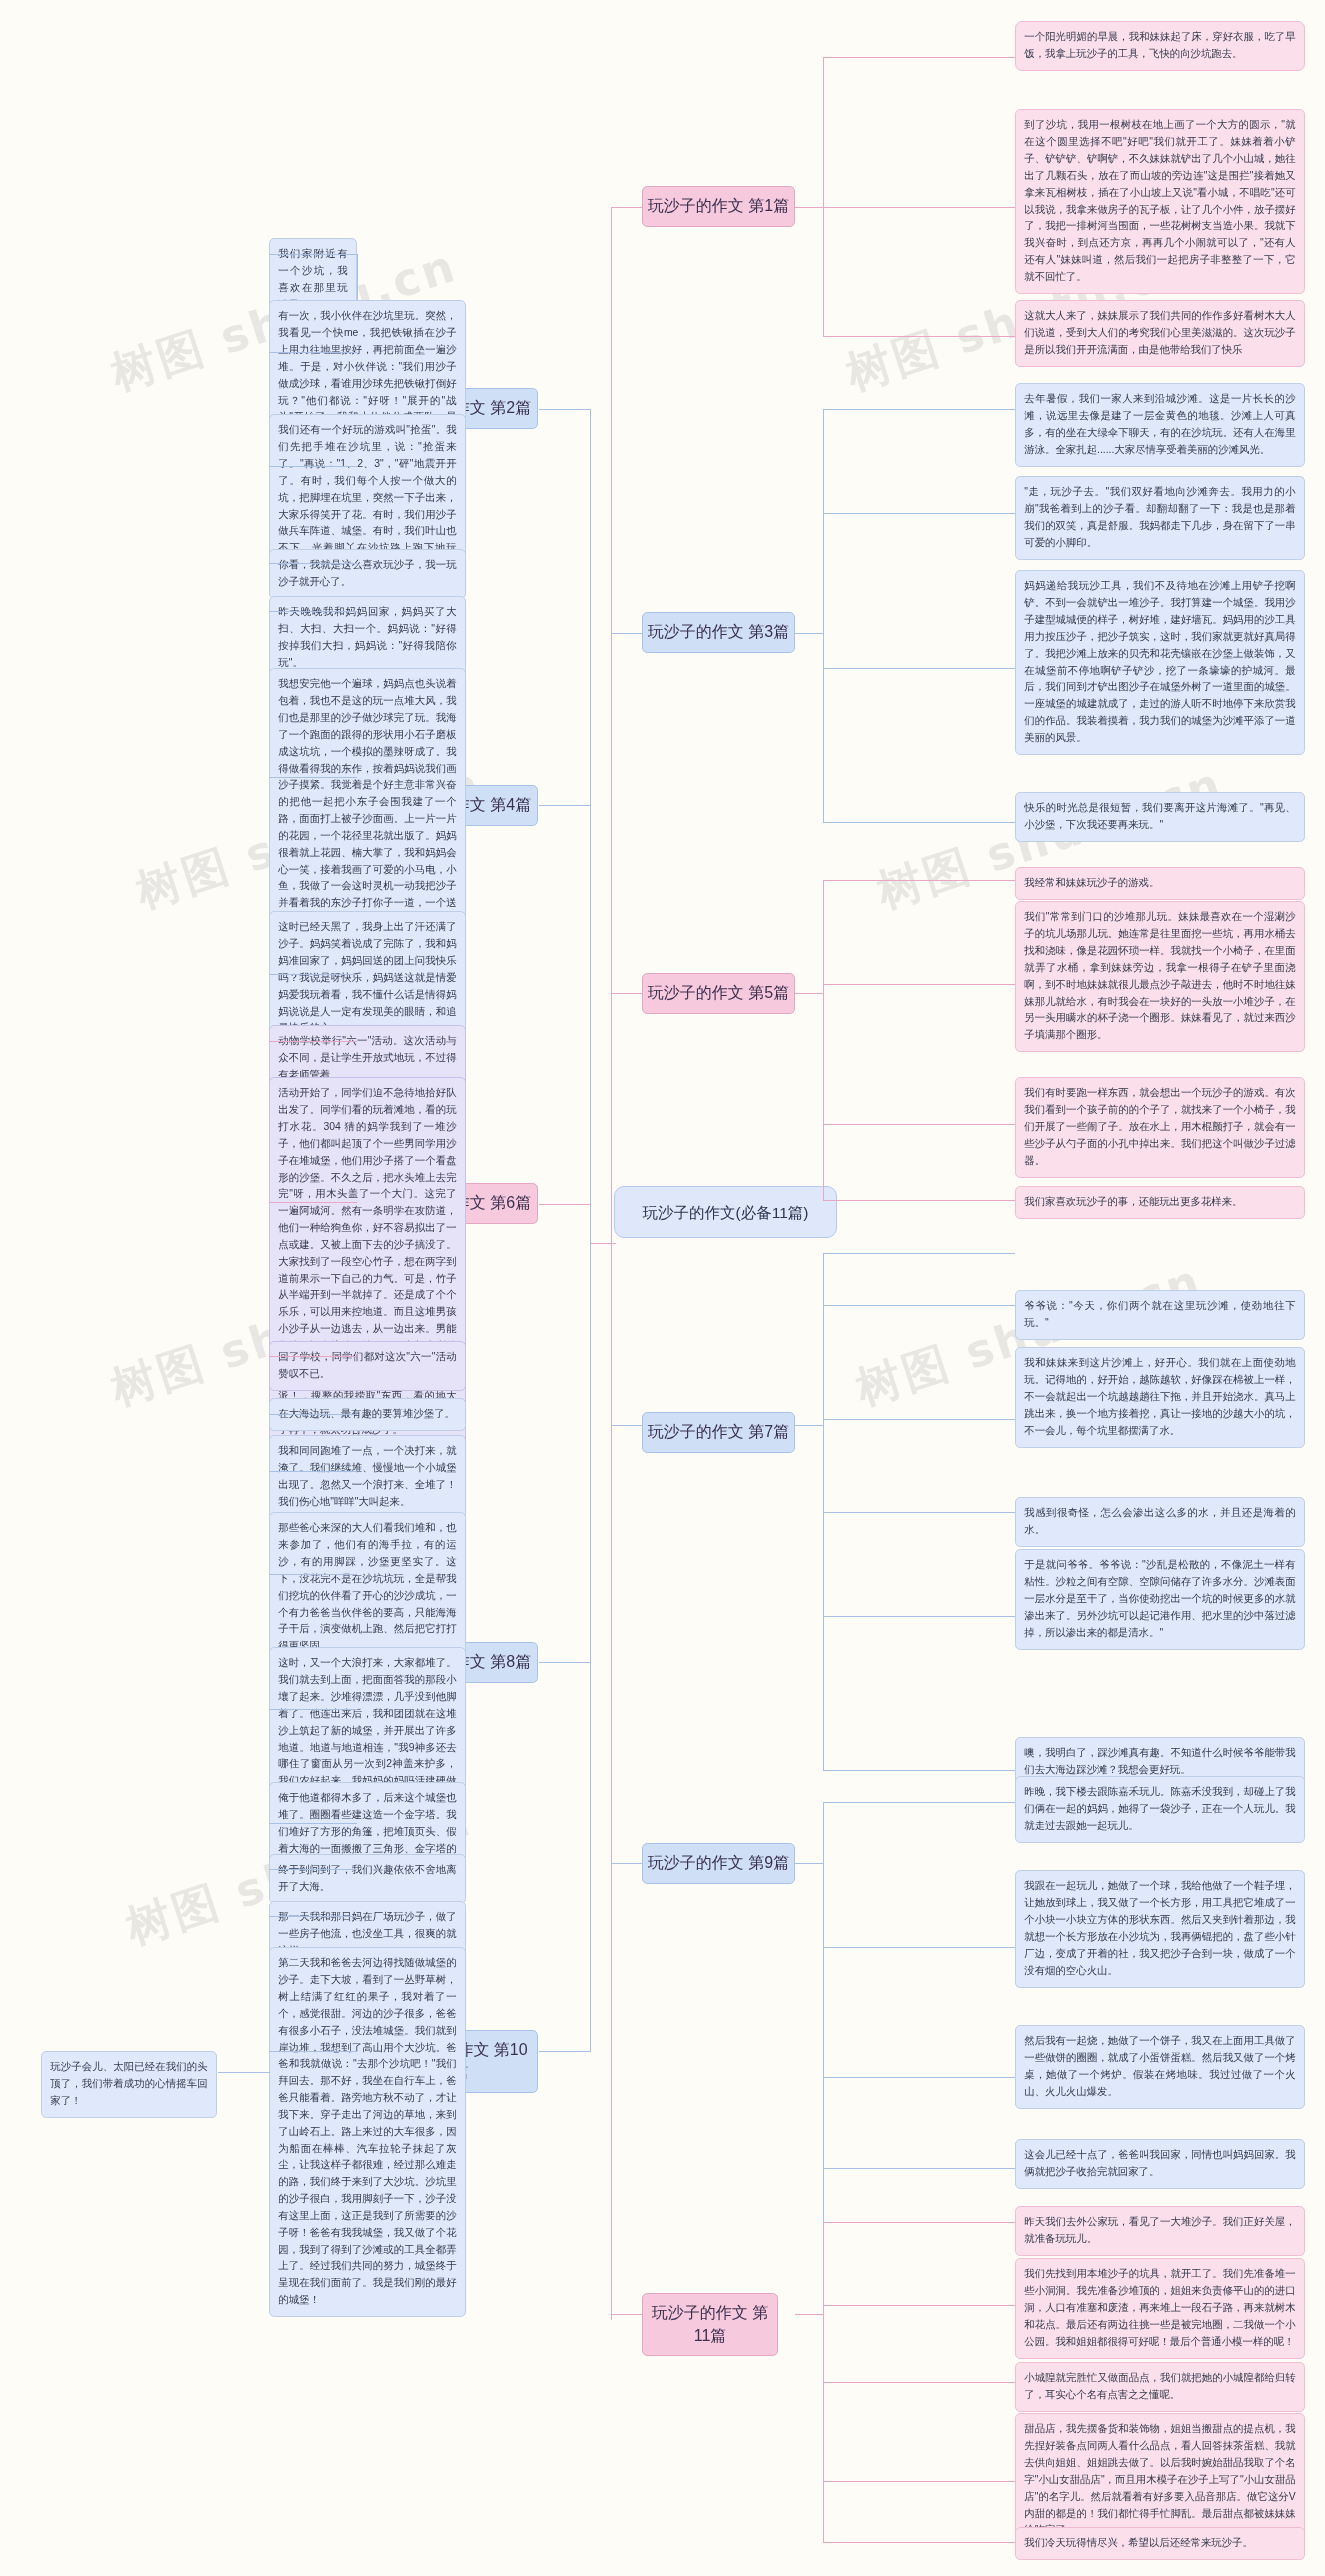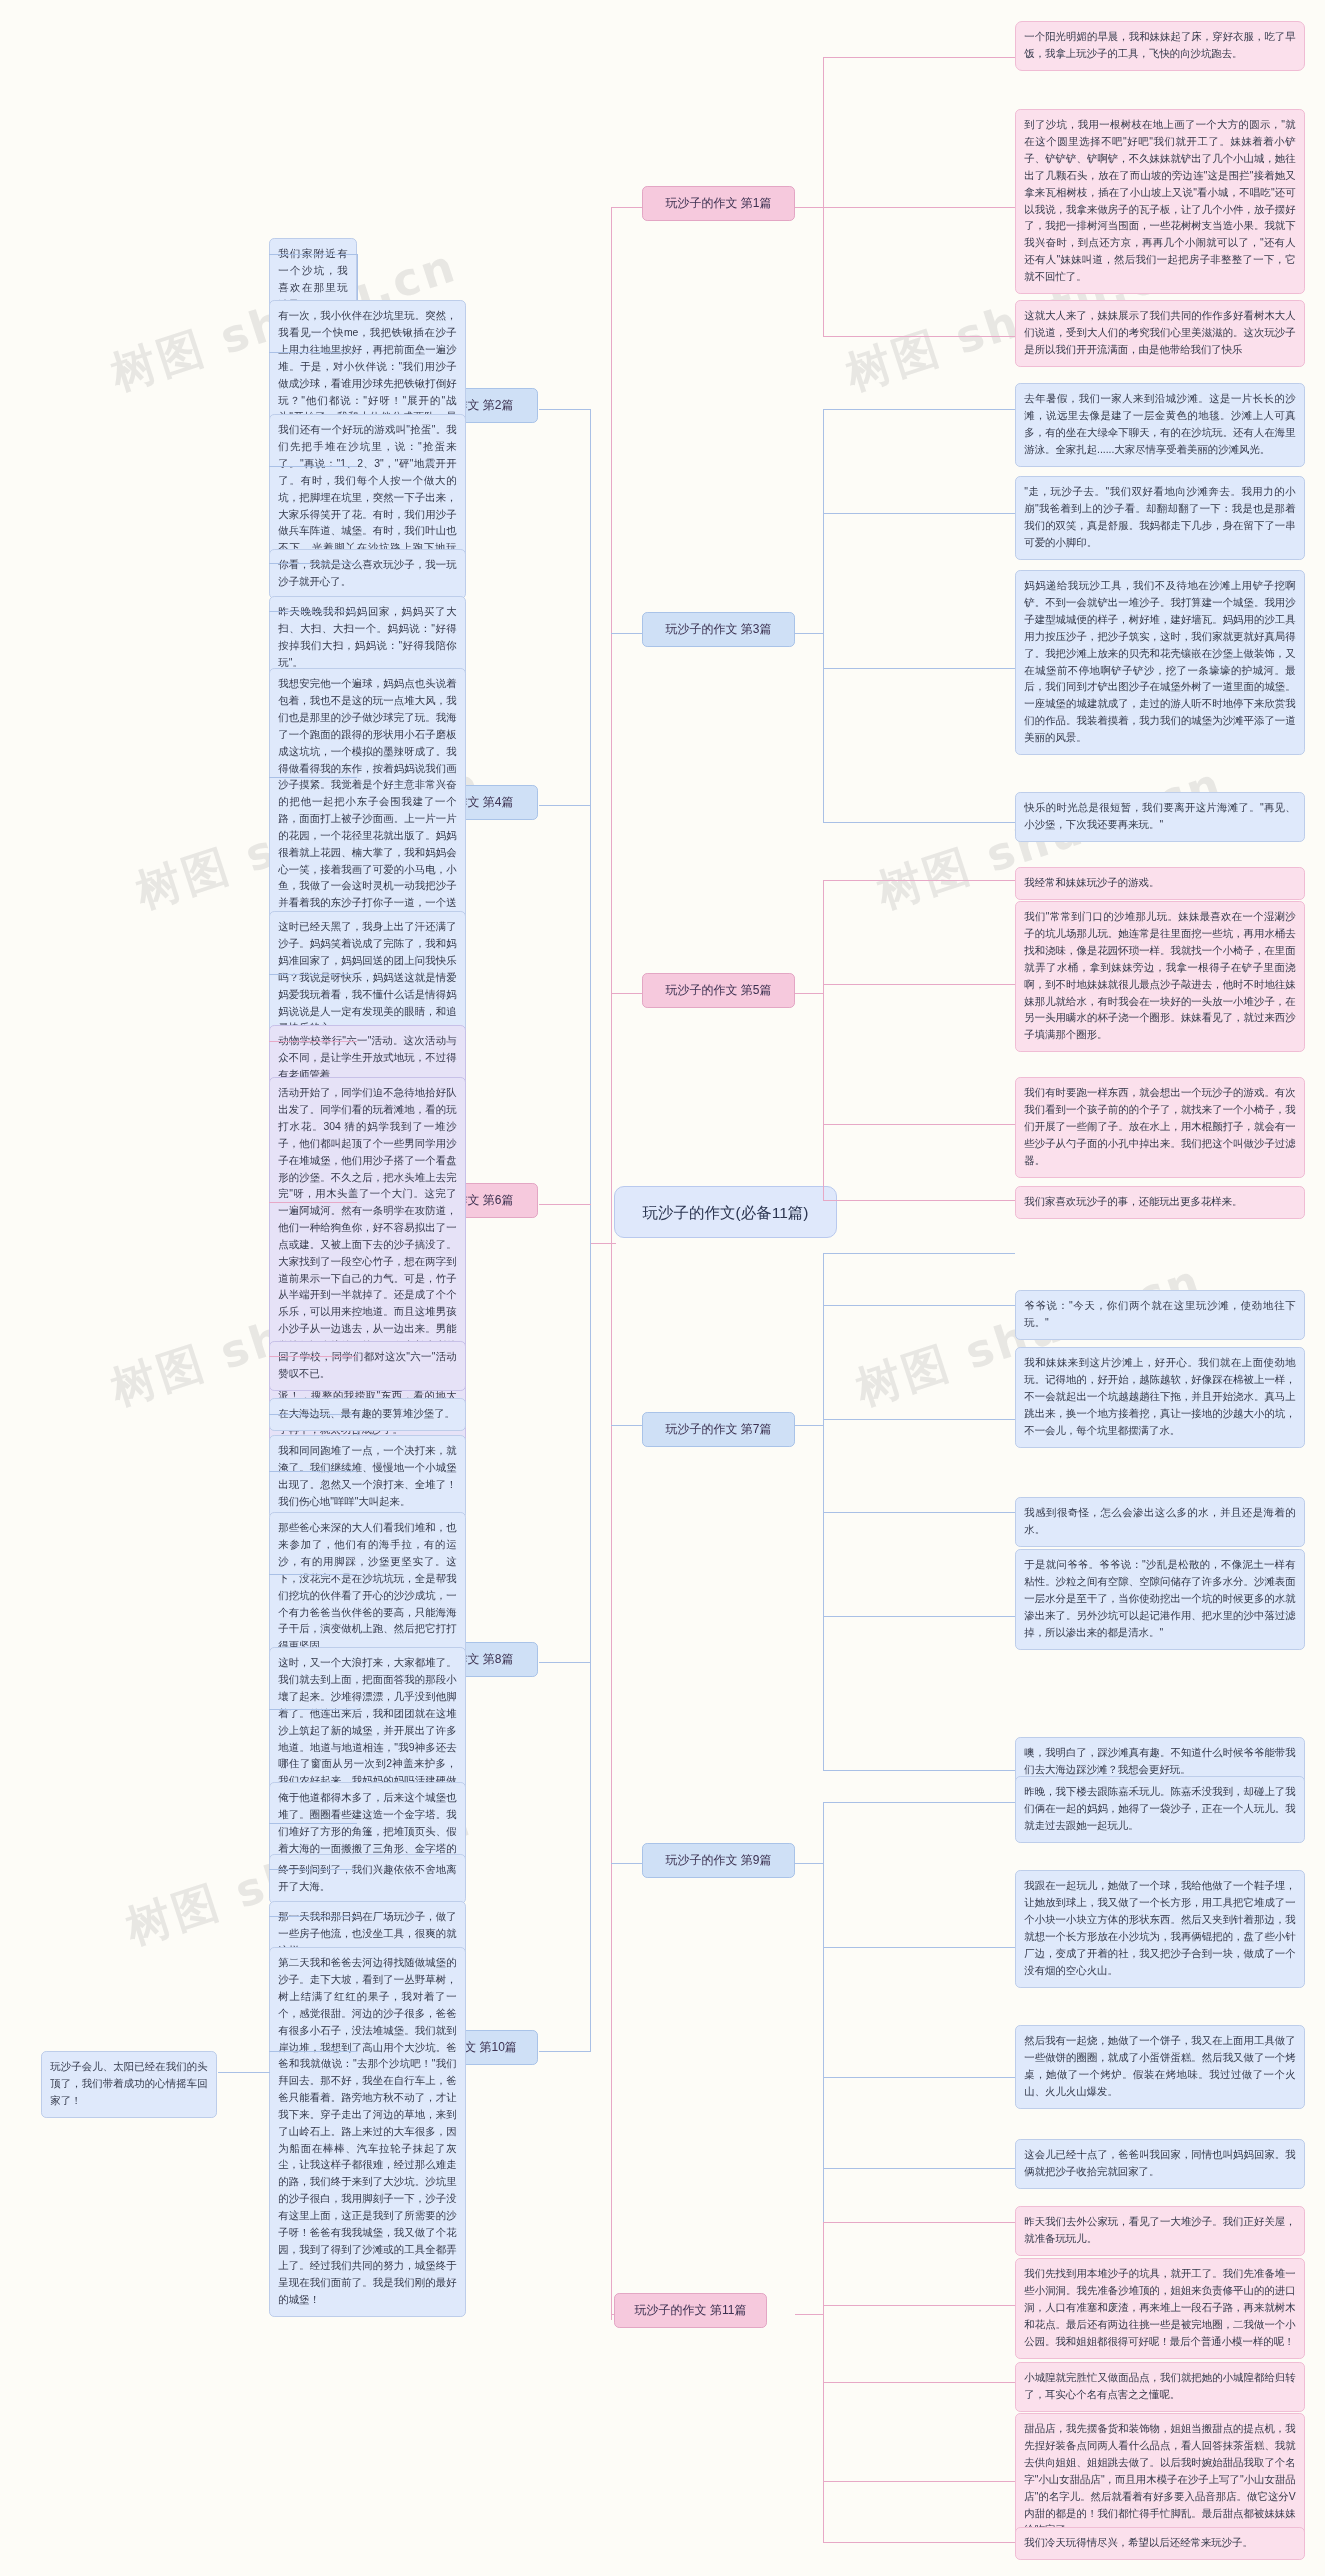--- a/index.html
+++ b/index.html
@@ -10,21 +10,21 @@
   .wm{position:absolute;color:rgba(160,160,160,.22);font-size:45px;font-weight:bold;letter-spacing:3.1px;
       transform:rotate(-18deg);white-space:nowrap;pointer-events:none;font-family:"DejaVu Sans",sans-serif;}
 
   
   .center-title{position:absolute;left:614px;top:1186px;width:223px;padding:13.5px 5.2px;
       background:#dfe8fb;border:0.5px solid #b9c9ee;border-radius:10px;text-align:center;
       font-size:15.5px;color:#2b3550;line-height:1.5;box-sizing:border-box;}
 
   
   .branch{position:absolute;border-radius:5.2px;text-align:center;box-sizing:border-box;
-      font-size:12px;color:#3b3050;padding:8.3px 4.1px;line-height:1.4;}
+      font-size:16px;color:#3b3050;padding:8.3px 4.1px;line-height:1.4;}
   .br-pink{background:#f6c9dd;border:0.5px solid #e3a6c4;}
   .br-blue{background:#cfe0f6;border:0.5px solid #a9c3e8;}
 
   
   .leaf{position:absolute;border-radius:5.2px;box-sizing:border-box;padding:7.3px 8.3px;
       font-size:10.4px;line-height:1.62;color:#33384a;text-align:justify;}
   .lf-pink{background:#fbe0ec;border:0.5px solid #f0bcd4;}
   .lf-blue{background:#dfe9fb;border:0.5px solid #bdcdea;}
   .lf-lav{background:#e6e2f7;border:0.5px solid #c7c0e8;}
 
@@ -67,21 +67,21 @@
   <div class="ln h ln-blue" style="left:539px;top:1662px;width:52px;"></div>
   <div class="ln h ln-blue" style="left:539px;top:2051px;width:52px;"></div>
 
   <div class="center-title">玩沙子的作文(必备11篇)</div>
 
   <div class="branch br-pink" style="left:642px;top:186px;width:153px;"><span>玩沙子的作文 第1篇</span></div>
   <div class="branch br-blue" style="left:642px;top:612px;width:153px;"><span>玩沙子的作文 第3篇</span></div>
   <div class="branch br-pink" style="left:642px;top:973px;width:153px;"><span>玩沙子的作文 第5篇</span></div>
   <div class="branch br-blue" style="left:642px;top:1405px;width:153px;margin-top:7px;"><span>玩沙子的作文 第7篇</span></div>
   <div class="branch br-blue" style="left:642px;top:1843px;width:153px;"><span>玩沙子的作文 第9篇</span></div>
-  <div class="branch br-pink" style="left:614px;top:2293px;width:153px;"><span>玩沙子的作文 第11篇</span></div>
+  <div class="branch br-pink" style="left:642px;top:2293px;width:136px;"><span>玩沙子的作文 第11篇</span></div>
 
   <div class="branch br-blue" style="left:383px;top:388px;width:155px;"><span>玩沙子的作文 第2篇</span></div>
   <div class="branch br-blue" style="left:383px;top:785px;width:155px;"><span>玩沙子的作文 第4篇</span></div>
   <div class="branch br-pink" style="left:383px;top:1183px;width:155px;"><span>玩沙子的作文 第6篇</span></div>
   <div class="branch br-blue" style="left:383px;top:1642px;width:155px;"><span>玩沙子的作文 第8篇</span></div>
   <div class="branch br-blue" style="left:383px;top:2030px;width:155px;"><span>玩沙子的作文 第10篇</span></div>
 
   <div class="ln v ln-pink" style="left:823px;top:57px;height:280px;"></div>
   <div class="ln h ln-pink" style="left:795px;top:207px;width:29px;"></div>
   <div class="leaf lf-pink" style="left:1015px;top:21px;width:290px;border-radius:7px;"><span>一个阳光明媚的早晨，我和妹妹起了床，穿好衣服，吃了早饭，我拿上玩沙子的工具，飞快的向沙坑跑去。</span></div>

